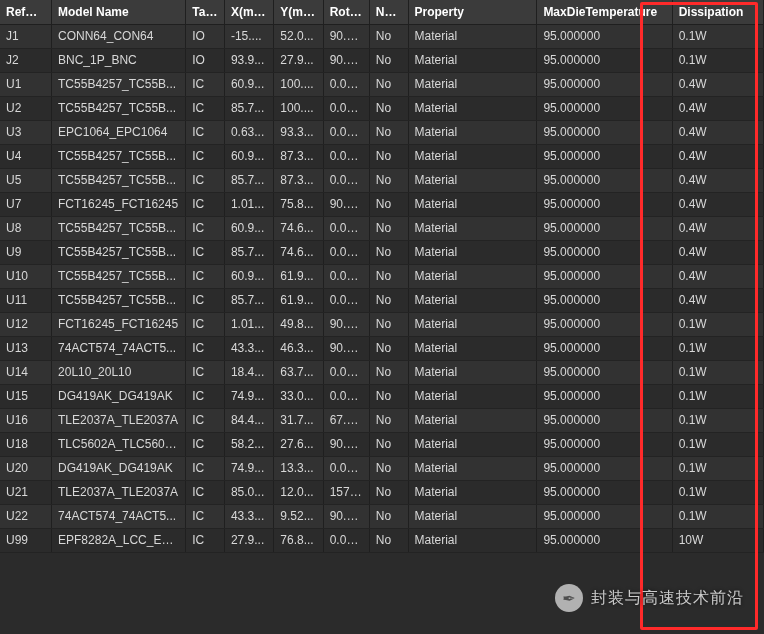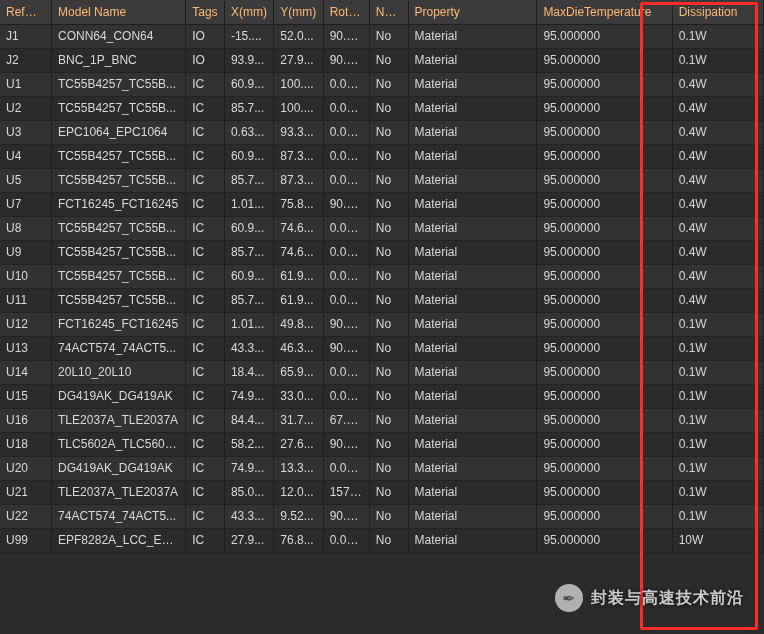--- a/index.html
+++ b/index.html
@@ -23,23 +23,24 @@
     padding: 4px 6px;
     font-weight: normal;
     white-space: nowrap;
     overflow: hidden;
     text-overflow: ellipsis;
     border-right: 1px solid #1f1f1f;
     height: 24px;
   }
   .grid th {
     background: #3b3b3b;
-    color: #fdba74;
+    color: #ffffff;
     border-bottom: 1px solid #1f1f1f;
     position: relative;
+    font-weight: bold;
   }
   .grid tbody tr:nth-child(odd)  td { background: #323232; }
   .grid tbody tr:nth-child(even) td { background: #2b2b2b; }
   .grid tbody tr td { border-bottom: 1px solid #232323; }
 
   
   .c-ref   { width: 48px; }
   .c-model { width: 125px; }
   .c-tags  { width: 36px; }
   .c-x     { width: 46px; }
@@ -77,21 +78,21 @@
     width: 28px; height: 28px;
     border-radius: 50%;
     background: #c9c9c9;
     display:flex; align-items:center; justify-content:center;
     font-size: 16px;
     color:#555;
   }
   .watermark .wm-text {
     color: #e6e6e6;
     font-size: 16px;
-    font-weight: 700;
+    font-weight: 400;
     text-shadow: 0 0 4px rgba(0,0,0,.8);
     letter-spacing: 1px;
   }
 </style>
 </head>
 <body>
 
 <table class="grid">
   <colgroup>
     <col class="c-ref">
@@ -286,21 +287,21 @@
         <td>No</td>
         <td>Material</td>
         <td>95.000000</td>
         <td>0.1W</td>
       </tr>
       <tr>
         <td>U14</td>
         <td>20L10_20L10</td>
         <td>IC</td>
         <td>18.4...</td>
-        <td>65.9...</td>
+        <td>63.7...</td>
         <td>0.00...</td>
         <td>No</td>
         <td>Material</td>
         <td>95.000000</td>
         <td>0.1W</td>
       </tr>
       <tr>
         <td>U15</td>
         <td>DG419AK_DG419AK</td>
         <td>IC</td>

